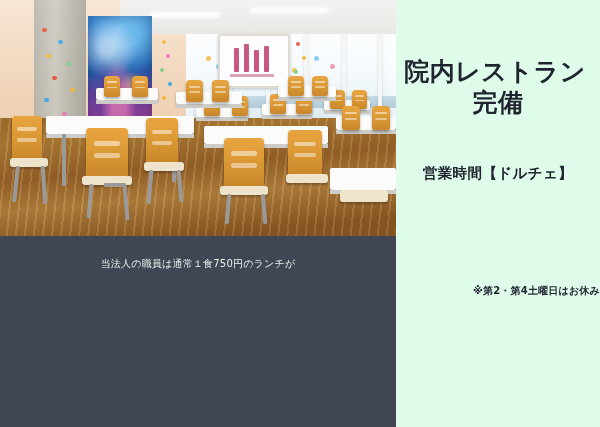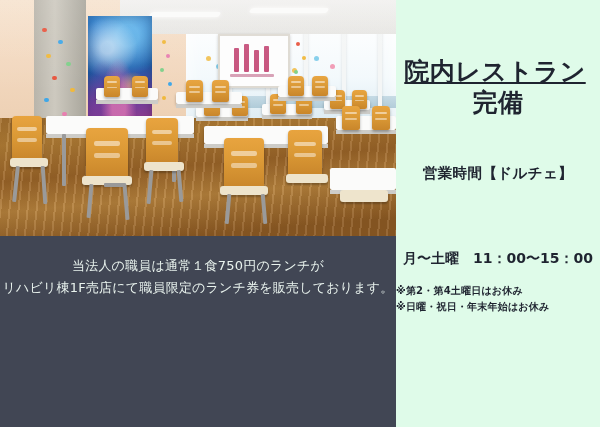--- a/index.html
+++ b/index.html
@@ -132,56 +132,56 @@
   }
   .lunch-headline{
     margin-top:39px;
     font-size:25px;font-weight:700;letter-spacing:1.2px;
     color:#dffbe9;white-space:nowrap;
     text-shadow:0 1px 2px rgba(0,0,0,.35);
   }
   .lunch-body{
     margin-top:19px;
     text-align:center;color:#e9f3ee;
-    font-size:13px;line-height:1.72;letter-spacing:.2px;
+    font-size:10px;line-height:1.72;letter-spacing:.2px;
   }
   .lunch-body div{white-space:nowrap;}
 
   
   .green-panel{
     position:absolute;left:396px;top:0;
     width:204px;height:427px;
     background:#dffbe9;
     overflow:hidden;
   }
   .gp-title{
     position:absolute;left:0;top:56px;width:204px;
     text-align:center;color:#1f2430;
     font-size:25px;font-weight:700;line-height:1.24;letter-spacing:.5px;
   }
-  .gp-title .l1{display:block;margin-left:-6px;white-space:nowrap;text-decoration:underline;}
+  .gp-title .l1{display:block;margin-left:-6px;white-space:nowrap;}
   .gp-title .l2{display:block;}
   .gp-restaurant{
     position:absolute;left:0;top:164px;width:204px;
     text-align:center;color:#1f2430;
     font-size:14.5px;font-weight:700;letter-spacing:.4px;white-space:nowrap;
   }
   .gp-hours-label{
     position:absolute;left:0;top:225px;width:204px;
     text-align:center;color:#1f2430;
     font-size:14.5px;font-weight:700;letter-spacing:2px;
   }
   .gp-hours-value{
     position:absolute;left:0;top:250px;width:204px;
     text-align:center;color:#1f2430;
     font-size:14px;font-weight:700;letter-spacing:0;white-space:nowrap;
   }
   .gp-notes{
     position:absolute;left:0;top:283px;width:204px;
-    text-align:left;color:#1f2430;
+    text-align:right;color:#1f2430;
     font-size:10px;font-weight:700;line-height:1.62;letter-spacing:.2px;
   }
   .gp-notes div{white-space:nowrap;}
 </style>
 </head>
 <body>
 
 <div class="poster">
 
   <div class="dark-panel"></div>
@@ -300,30 +300,27 @@
     <div class="chr" style="left:372px;top:106px;width:18px;height:24px;"></div>
     <div class="tbl" style="left:330px;top:168px;width:66px;height:22px;"></div>
     <div class="seat" style="left:340px;top:190px;width:48px;height:12px;"></div>
 
     <div class="ph-haze"></div>
   </div>
 
   <div class="left-text">
     <div class="lunch-body">
       <div>当法人の職員は通常１食750円のランチが</div>
-      <div>リハビリ棟1F売店にて職員限定のランチ券を販売しております。</div>
     </div>
   </div>
 
   <div class="green-panel">
     <div class="gp-title">
       <span class="l1">院内レストラン</span>
       <span class="l2">完備</span>
     </div>
     <div class="gp-restaurant">営業時間【ドルチェ】</div>
-    <div class="gp-hours-value">月〜土曜　11：00〜15：00</div>
     <div class="gp-notes">
       <div>※第2・第4土曜日はお休み</div>
-      <div>※日曜・祝日・年末年始はお休み</div>
     </div>
   </div>
 
 </div>
 
 </body></html>

